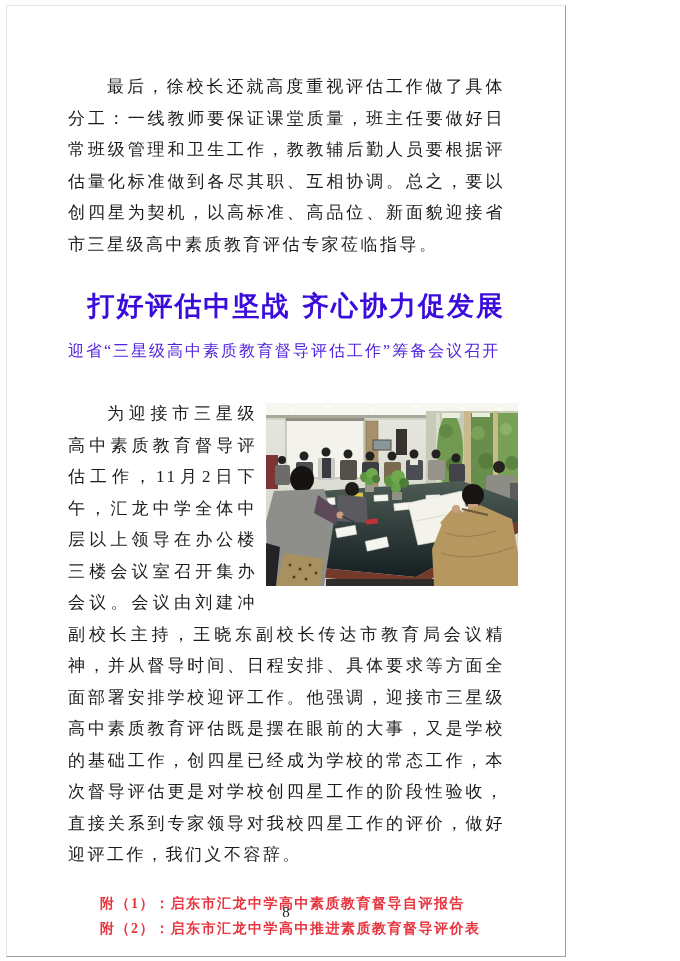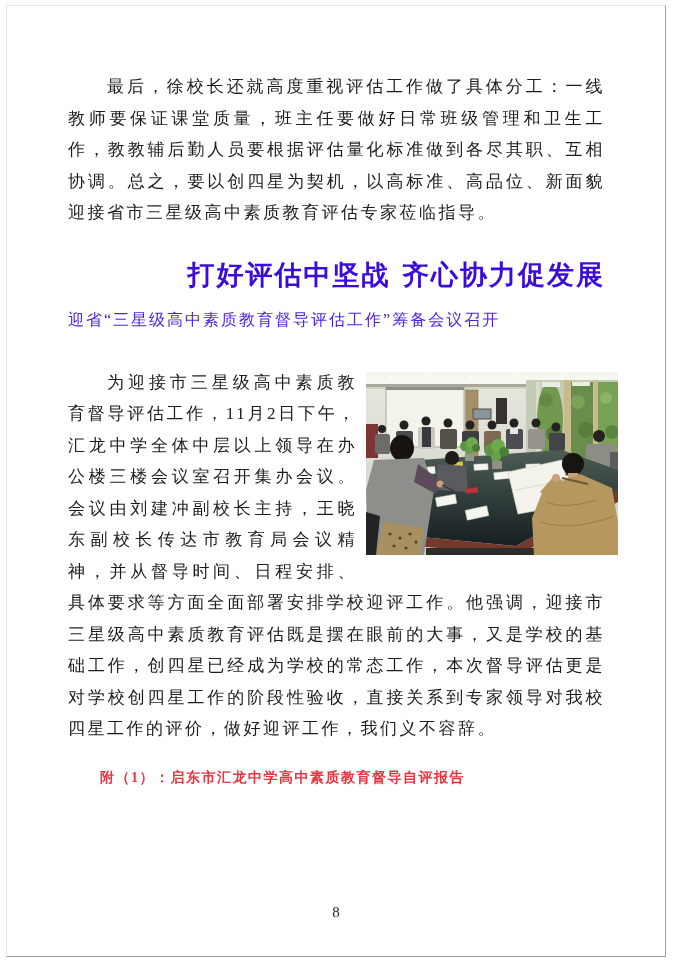--- a/index.html
+++ b/index.html
@@ -5,21 +5,21 @@
   * { margin: 0; padding: 0; box-sizing: border-box; }
   html, body {
     width: 680px; height: 961px;
     background: #ffffff;
     font-family: "Liberation Serif", "DejaVu Serif", serif;
     overflow: hidden;
   }
   .page {
     position: absolute;
     left: 6px; top: 5px;
-    width: 660px; height: 952px;
+    width: 560px; height: 952px;
     background: #ffffff;
     border-top: 1px solid #e6e6e4;
     border-left: 1px solid #e3e3e1;
     border-right: 1px solid #9d9d9d;
     border-bottom: 1px solid #9d9d9d;
   }
   .content {
     padding: 65px 60px 0 61px;
   }
   .body-par {
@@ -242,18 +242,19 @@
 
           <polygon points="0,140 14,144 10,183 0,183" fill="#232325"></polygon>
         </svg>
       </div>
       <p class="body-par">为迎接市三星级高中素质教育督导评估工作，11月2日下午，汇龙中学全体中层以上领导在办公楼三楼会议室召开集办会议。会议由刘建冲副校长主持，王晓东副校长传达市教育局会议精神，并从督导时间、日程安排、具体要求等方面全面部署安排学校迎评工作。他强调，迎接市三星级高中素质教育评估既是摆在眼前的大事，又是学校的基础工作，创四星已经成为学校的常态工作，本次督导评估更是对学校创四星工作的阶段性验收，直接关系到专家领导对我校四星工作的评价，做好迎评工作，我们义不容辞。</p>
     </div>
 
 
     <div class="attachments">
       <div class="attach-line">附（1）：启东市汇龙中学高中素质教育督导自评报告</div>
+      <div class="attach-line">附（2）：启东市汇龙中学高中推进素质教育督导评价表</div>
     </div>
 
   </div>
 
   <div class="page-number">8</div>
 </div>
 
 </body></html>

